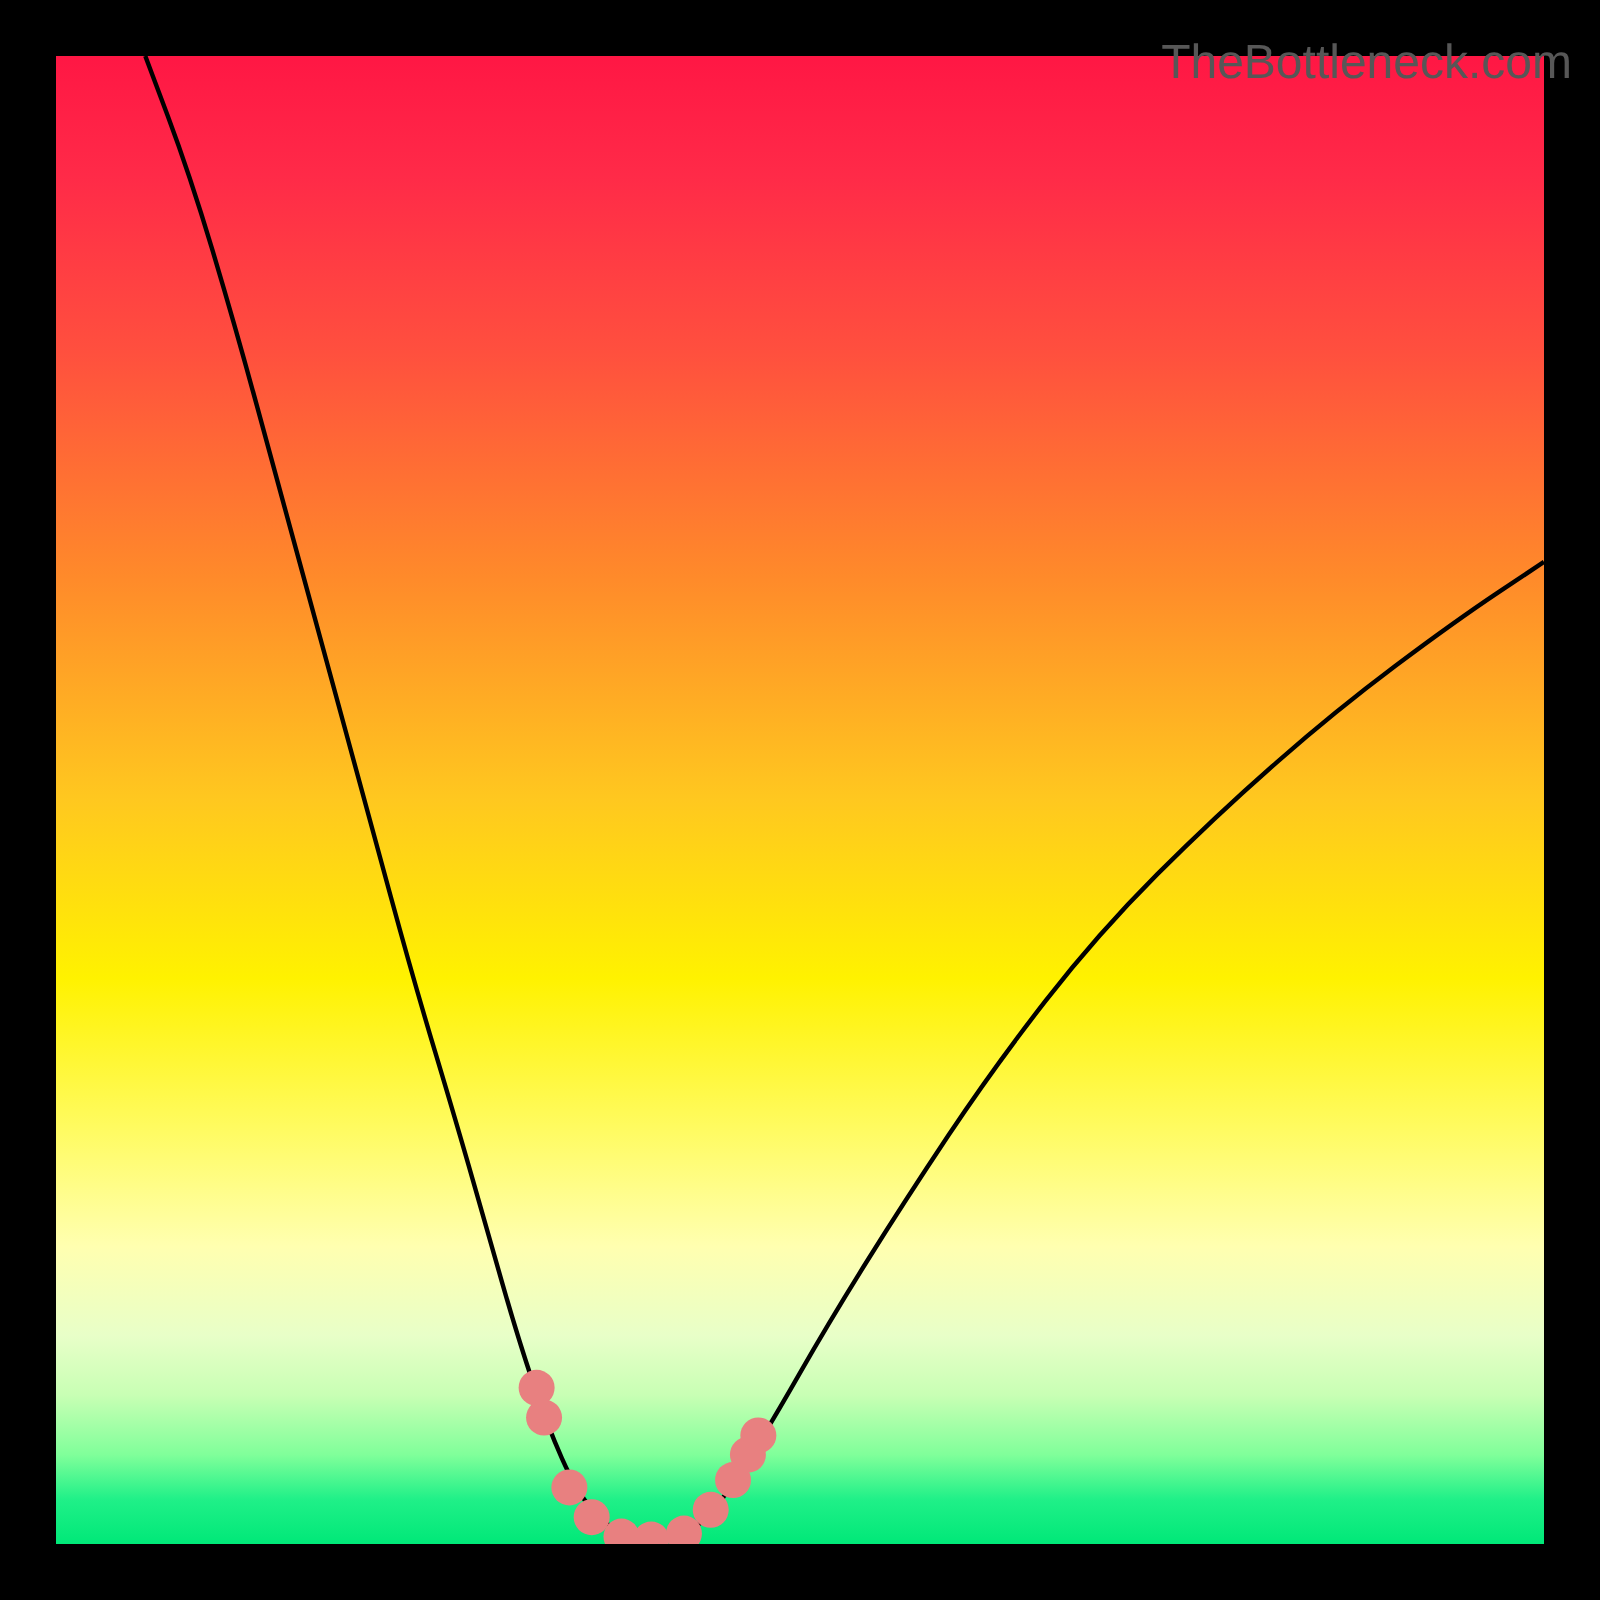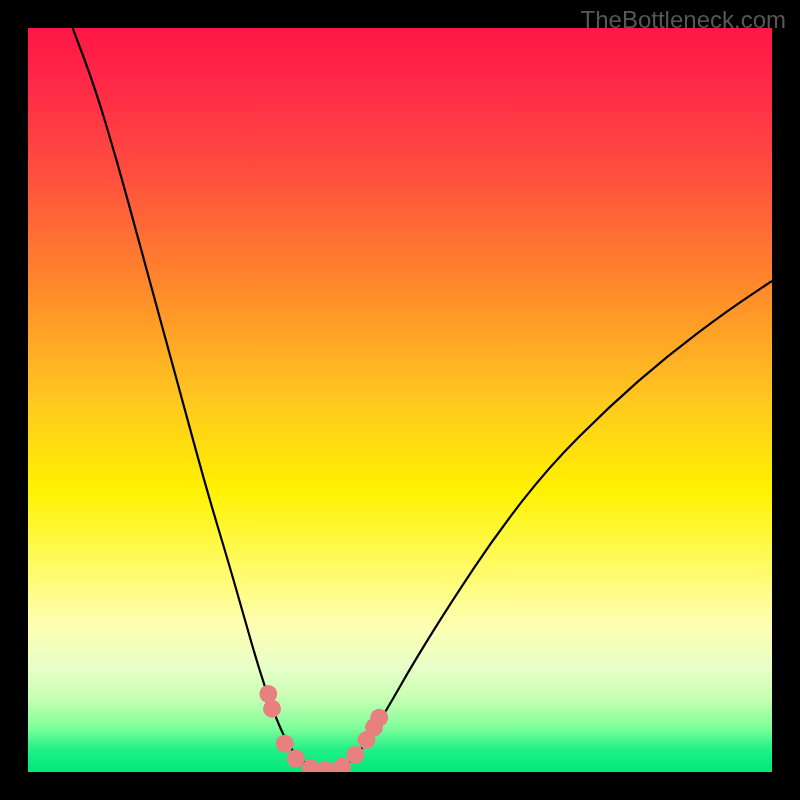--- a/index.html
+++ b/index.html
@@ -27,21 +27,21 @@
   }
   .bg-gradient {
     position: absolute;
     left: 0;
     top: 0;
     width: 100%;
     height: 100%;
   }
   .watermark {
     position: absolute;
-    top: 6px;
+    top: 18px;
     right: 14px;
     color: #575757;
     font-size: 24px;
     font-weight: 500;
     letter-spacing: 0px;
     z-index: 10;
   }
   svg.curve {
     position: absolute;
     left: 0;

